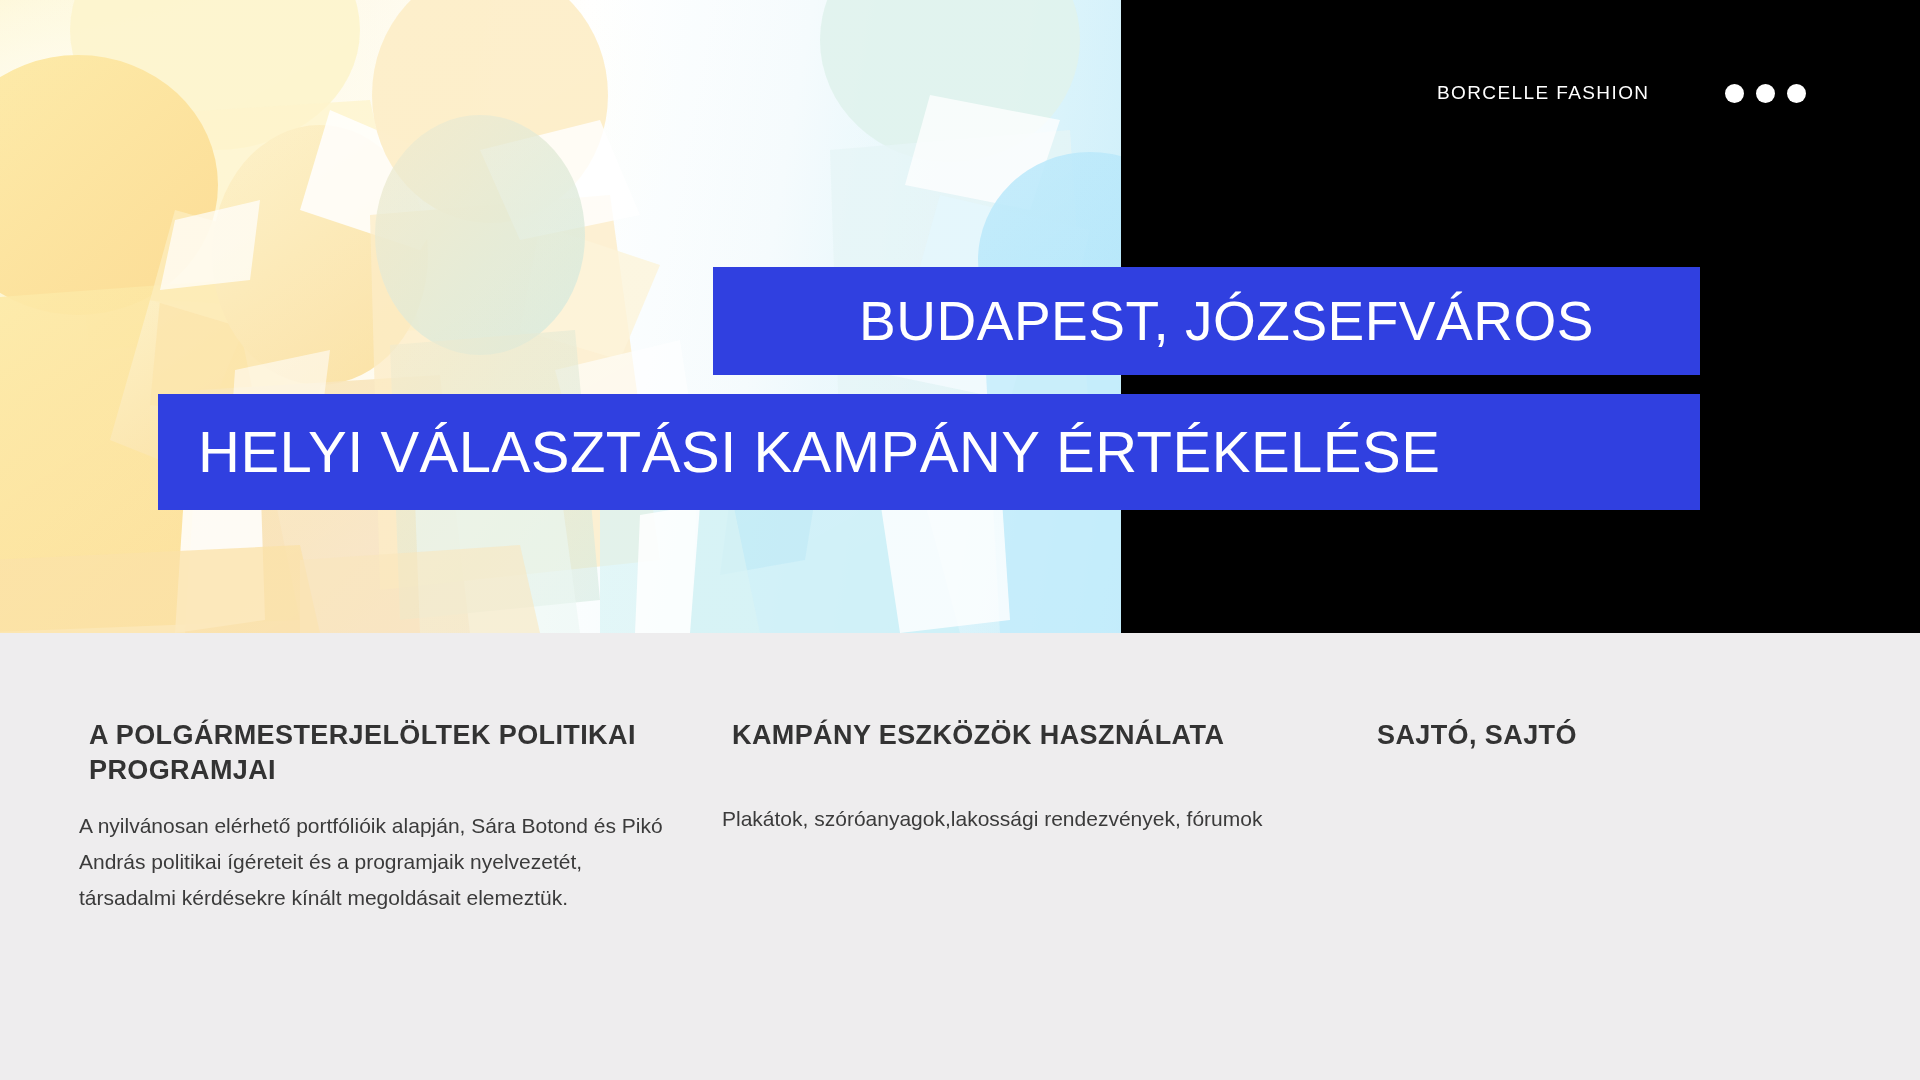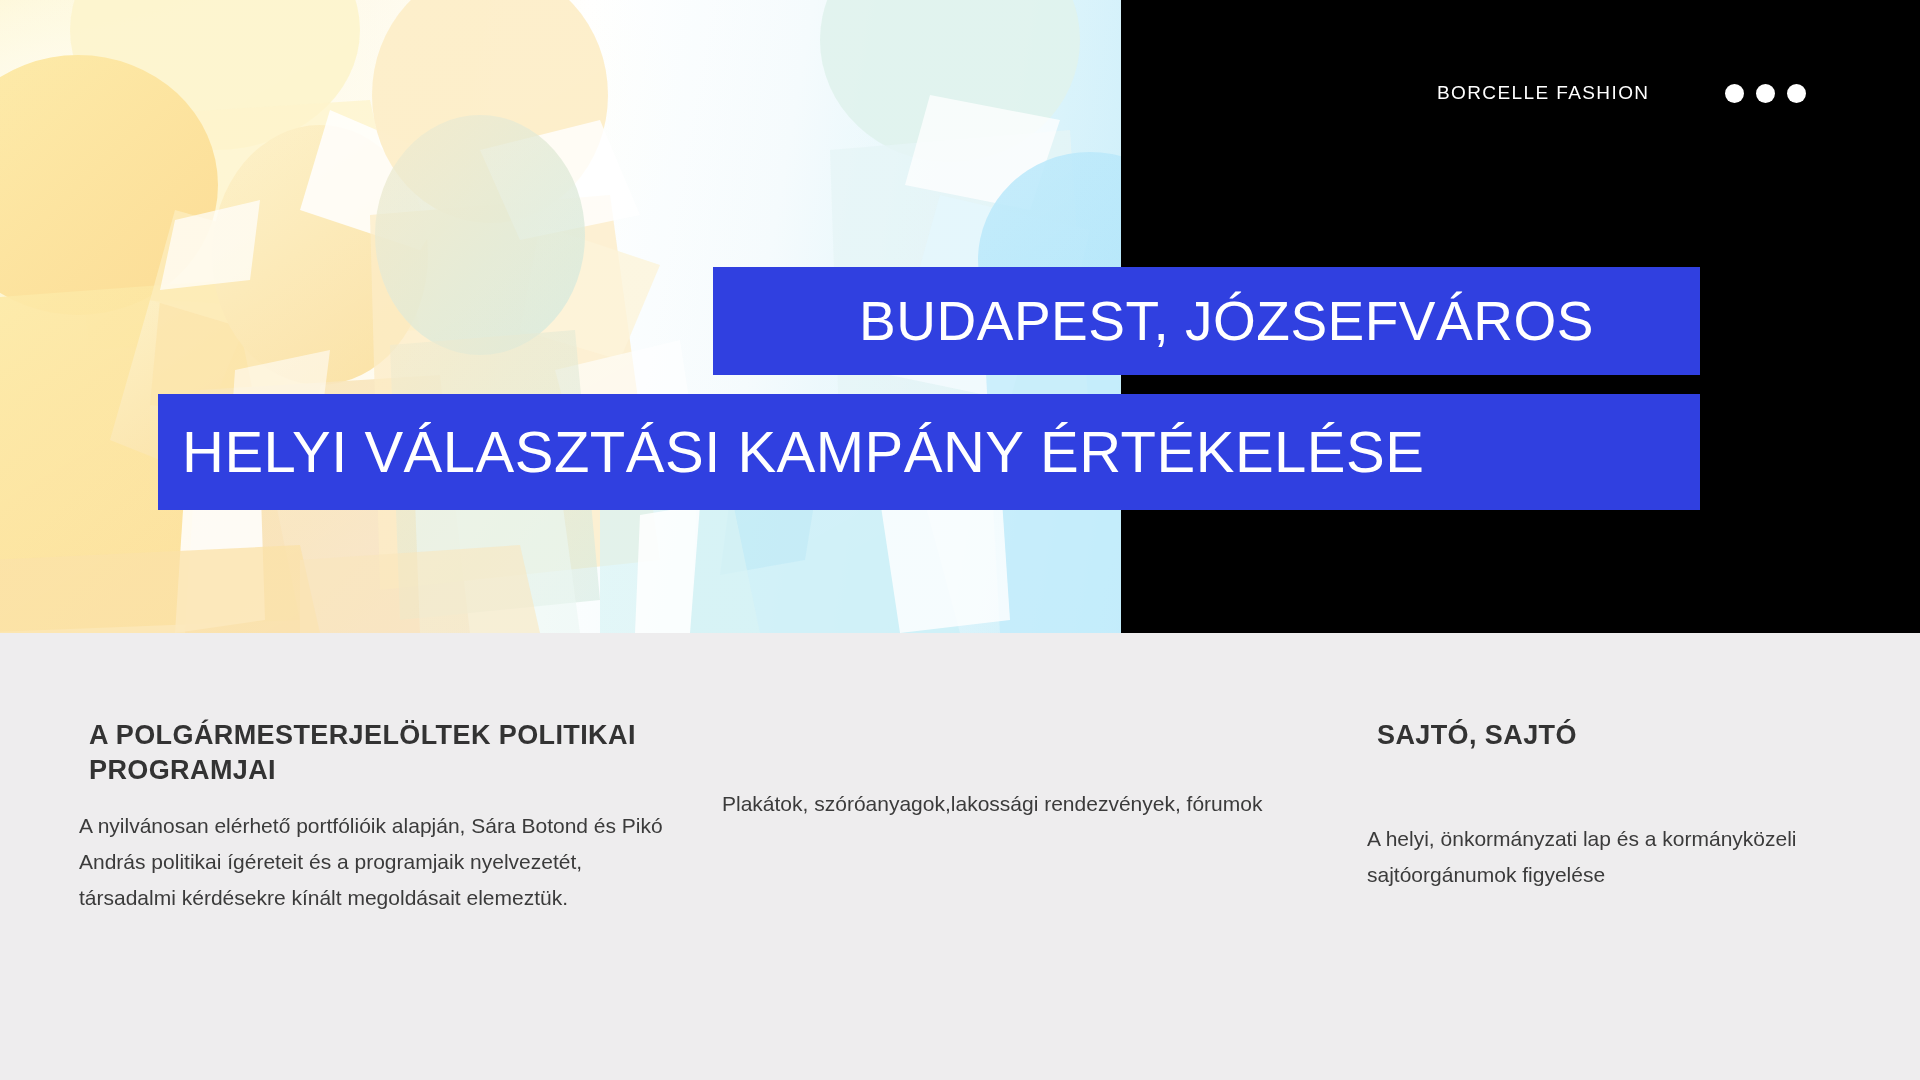--- a/index.html
+++ b/index.html
@@ -41,40 +41,40 @@
   
   .banner {
     position:absolute; background:#3040E0; display:flex; align-items:center;
   }
   .banner span {
     color:#FFFFFF; font-weight:300; white-space:nowrap;
     letter-spacing:0.5px; line-height:1;
   }
   .banner-1 { left:713px; top:267px; width:987px; height:108px; justify-content:center;padding-left:40px; }
   .banner-1 span { font-size:55px; }
-  .banner-2 { left:158px; top:394px; width:1542px; height:116px; padding-left:24px; }
+  .banner-2 { left:158px; top:394px; width:1542px; height:116px; padding-left:40px; }
   .banner-2 span { font-size:58px; }
 
   
   .cols { position:absolute; left:0; top:633px; width:1920px; height:447px; }
   .col { position:absolute; top:85px; }
   .col-1 { left:79px; width:590px; }
   .col-2 { left:722px; width:600px; }
   .col-3 { left:1367px; width:460px; }
 
   .col h3 {
     font-size:27px; font-weight:700; color:#333333;
     letter-spacing:0.4px; line-height:1.28; margin-left:10px;
   }
   .col p {
     margin-top:21px;
     font-size:21px; font-weight:400; color:#3B3B3B;
     line-height:1.72;
   }
-  .col-2 p, .col-3 p { margin-top:68px; }
+  .col-2 p, .col-3 p { margin-top:48px; }
 </style>
 </head>
 <body>
 
 <div class="slide">
 
   <div class="hero">
 
     <div class="hero-art">
       <svg width="1121" height="633" viewBox="0 0 1121 633" style="position:absolute;left:0;top:0;">
@@ -178,22 +178,22 @@
   </div>
 
   <div class="cols">
 
     <div class="col col-1">
       <h3>A POLGÁRMESTERJELÖLTEK POLITIKAI PROGRAMJAI</h3>
       <p>A nyilvánosan elérhető portfólióik alapján, Sára Botond és Pikó András politikai ígéreteit és a programjaik nyelvezetét, társadalmi kérdésekre kínált megoldásait elemeztük.</p>
     </div>
 
     <div class="col col-2">
+      <h3>KAMPÁNY ESZKÖZÖK HASZNÁLATA</h3>
       <p>Plakátok, szóróanyagok,lakossági rendezvények, fórumok</p>
     </div>
 
     <div class="col col-3">
       <h3>SAJTÓ, SAJTÓ</h3>
-      <p>A helyi, önkormányzati lap és a kormányközeli sajtóorgánumok figyelése</p>
     </div>
 
   </div>
 </div>
 
 </body></html>

